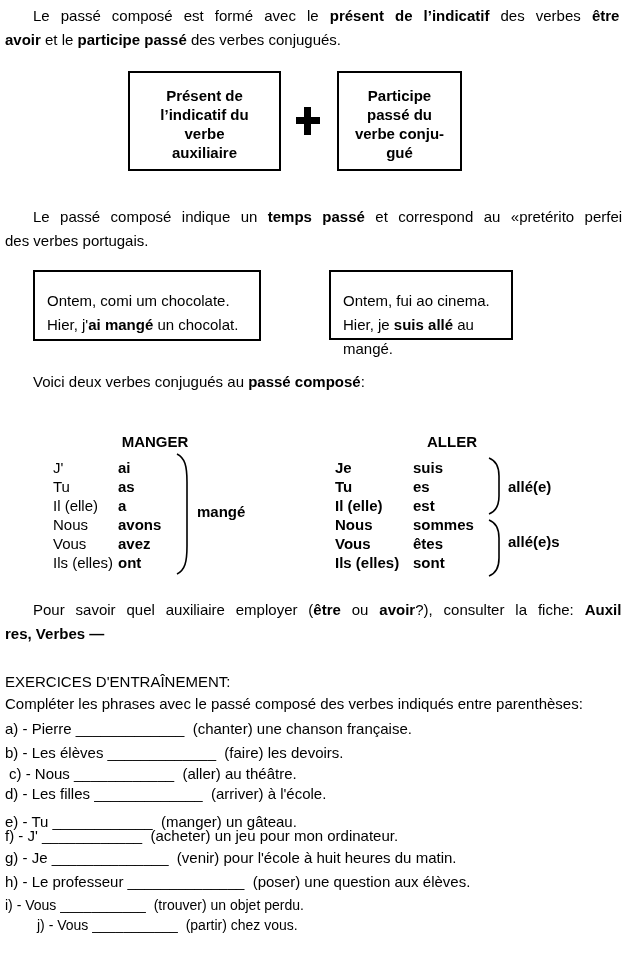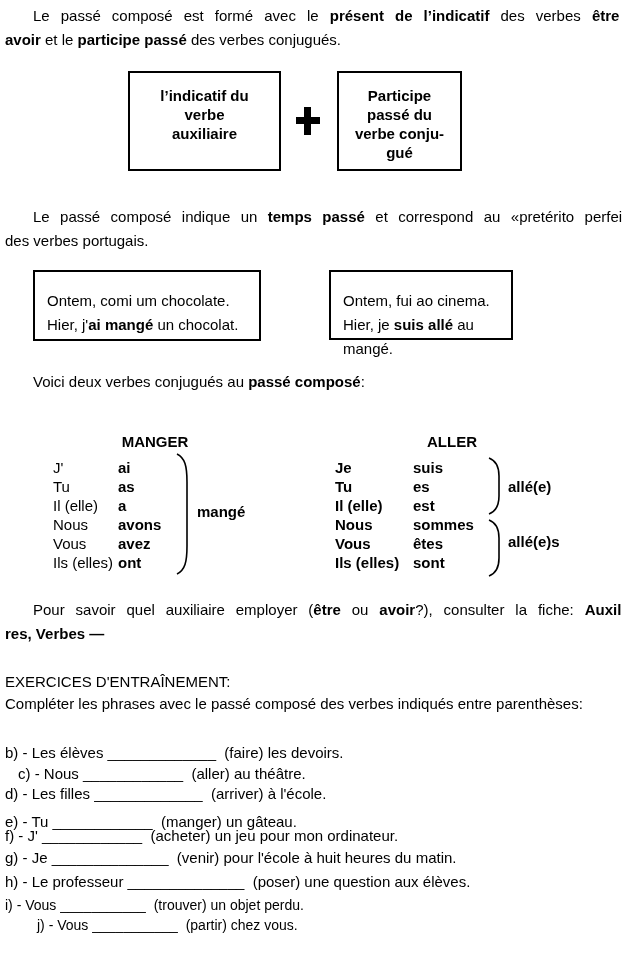--- a/index.html
+++ b/index.html
@@ -28,20 +28,21 @@
 </head>
 <body>
 
 <div id="page">
 
   <div class="just indent" style="top:6px;"><span>Le passé composé est formé avec le </span><span class="b">présent de l’indicatif</span><span> des verbes </span><span class="b">être</span><span> et</span></div>
   <div class="line" style="top:30px;left:5px;"><span class="b">avoir</span><span> et le </span><span class="b">participe passé</span><span> des verbes conjugués.</span></div>
 
   <div>
     <div class="fbox" style="left:128px;top:71px;width:153px;height:100px;">
+      <div>Présent de</div>
       <div>l’indicatif du</div>
       <div>verbe</div>
       <div>auxiliaire</div>
     </div>
     <div class="plus">
         <span class="h"></span>
         <span class="v"></span>
       </div>
     <div class="fbox" style="left:337px;top:71px;width:125px;height:100px;">
       <div>Participe</div>
@@ -96,22 +97,23 @@
     <path d="M3,2 C11,5 13,12 13,20 L13,40 C13,48 11,55 3,58" stroke="#000" stroke-width="1.6" fill="none"></path>
   </svg>
   <div class="part" style="left:508px;top:534px;">allé(e)s</div>
 
   <div class="just indent" style="top:600px;"><span>Pour savoir quel auxiliaire employer (</span><span class="b">être</span><span> ou </span><span class="b">avoir</span><span>?), consulter la fiche: </span><span class="b">Auxiliai-</span></div>
   <div class="line" style="top:624px;left:5px;"><span class="b">res, Verbes —</span></div>
 
   <div class="line" style="top:672px;left:5px;">EXERCICES D'ENTRAÎNEMENT:</div>
   <div class="line" style="top:694px;left:5px;">Compléter les phrases avec le passé composé des verbes indiqués entre parenthèses:</div>
 
+  <div class="line" style="top:719px;left:5px;">a) - Pierre _____________  (chanter) une chanson française.</div>
   <div class="line" style="top:743px;left:5px;">b) - Les élèves _____________  (faire) les devoirs.</div>
-  <div class="line" style="top:764px;left:18px;">c) - Nous ____________  (aller) au théâtre.</div>
+  <div class="line" style="top:764px;left:9px;">c) - Nous ____________  (aller) au théâtre.</div>
   <div class="line" style="top:784px;left:5px;">d) - Les filles _____________  (arriver) à l'école.</div>
   <div class="line" style="top:812px;left:5px;">e) - Tu ____________  (manger) un gâteau.</div>
   <div class="line" style="top:826px;left:5px;">f) - J' ____________  (acheter) un jeu pour mon ordinateur.</div>
   <div class="line" style="top:848px;left:5px;">g) - Je ______________  (venir) pour l'école à huit heures du matin.</div>
   <div class="line" style="top:872px;left:5px;text-align:center;">h) - Le professeur ______________  (poser) une question aux élèves.</div>
   <div class="line small" style="top:895px;left:5px;">i) - Vous ___________  (trouver) un objet perdu.</div>
   <div class="line small" style="top:915px;left:5px;padding-left:32px;">j) - Vous ___________  (partir) chez vous.</div>
 
 </div>
 

